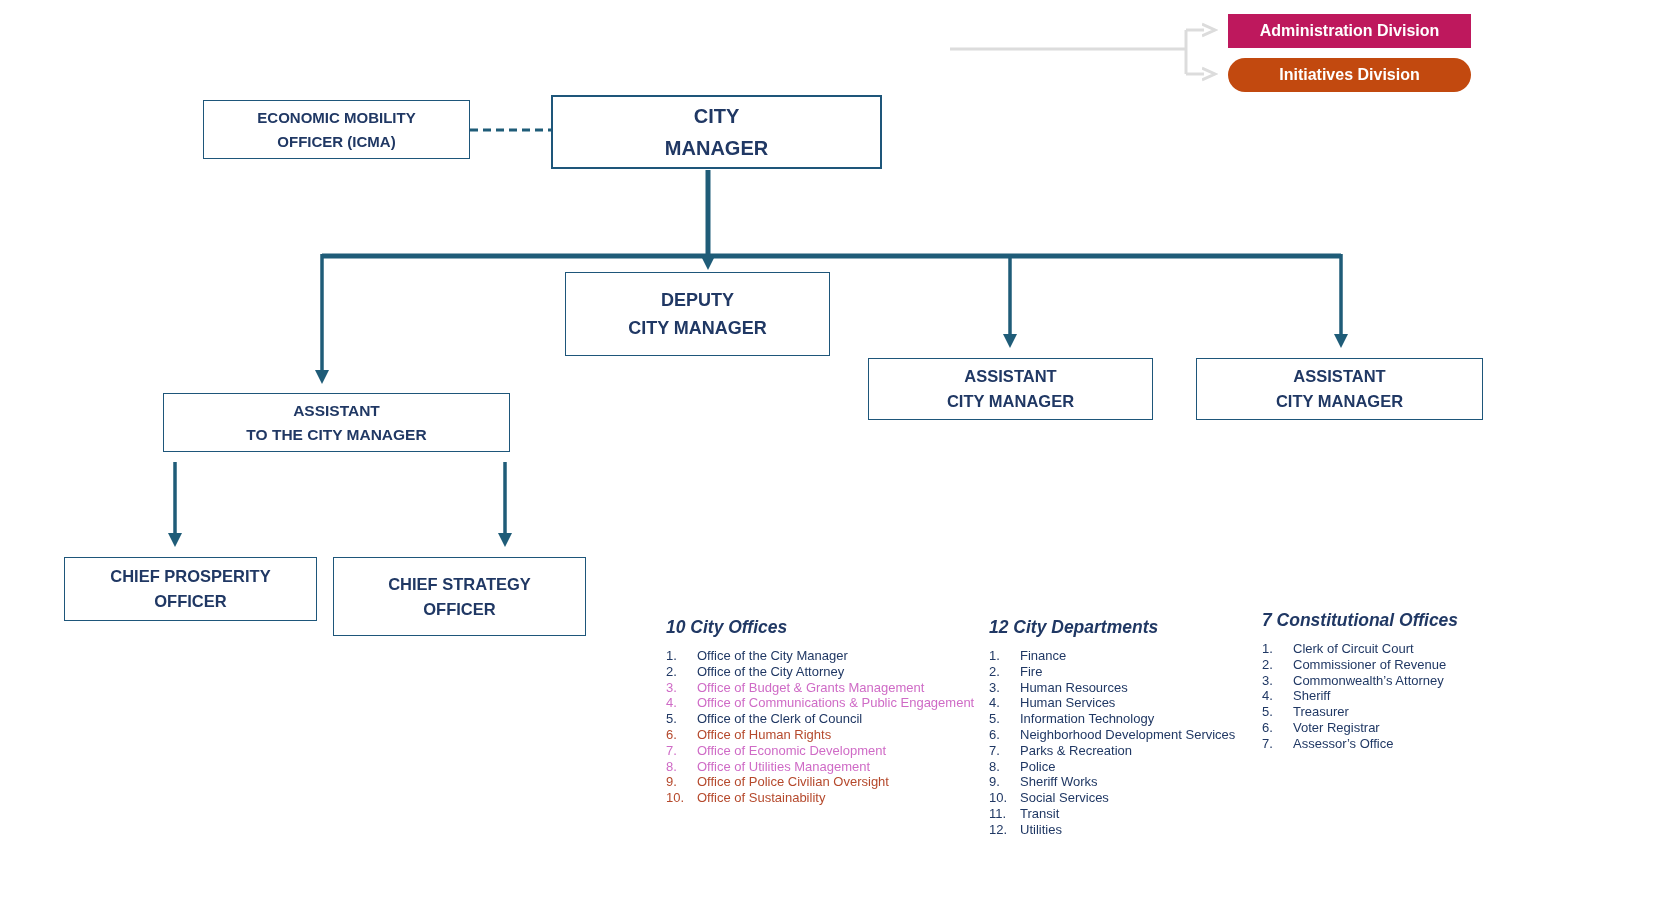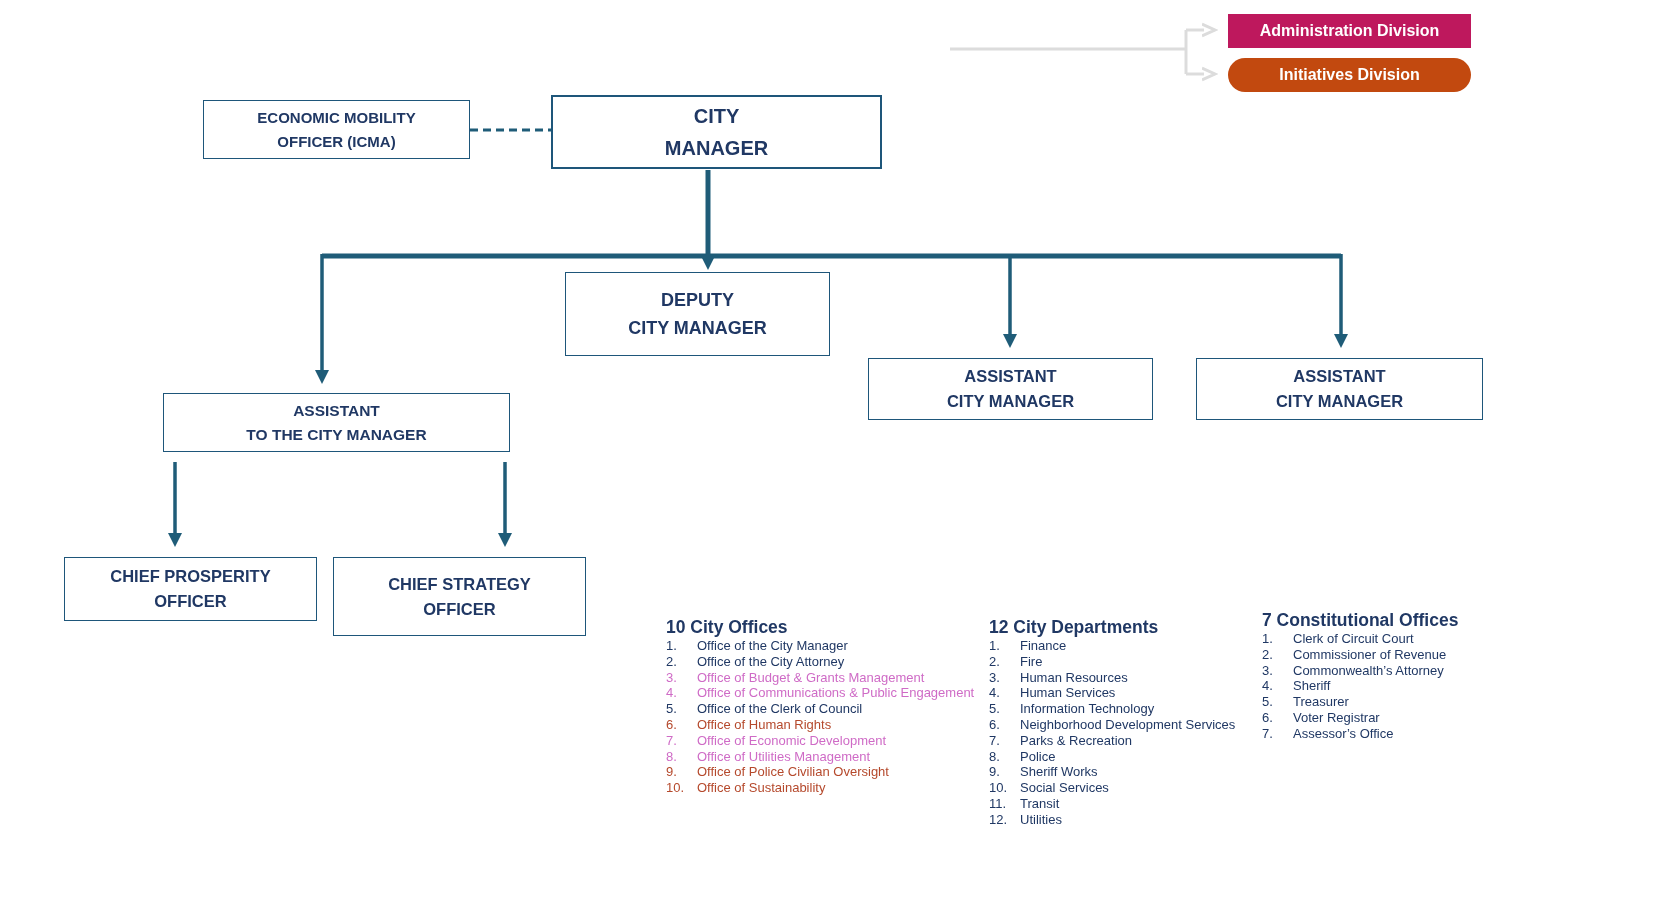--- a/index.html
+++ b/index.html
@@ -58,22 +58,23 @@
   .box-cpo  { left: 64px;   top: 557px; width: 253px; height: 64px; font-size: 16.5px; line-height: 25px; }
   .box-cso  { left: 333px;  top: 557px; width: 253px; height: 79px; font-size: 16.5px; line-height: 25px; }
   .list-col {
     position: absolute;
     color: var(--navy, #203864);
   }
   .list-col h3 {
     font-size: 17.5px;
     font-weight: bold;
     line-height: 20px;
-    margin-bottom: 1px;
+    margin-bottom: 11px;
     color: var(--navy, #203864);
+    font-style: italic;
   }
   .col-offices     { left: 666px;  top: 617px; width: 320px; }
   .col-departments { left: 989px;  top: 617px; width: 265px; }
   .col-constit     { left: 1262px; top: 610px; width: 240px; }
   .list-row {
     display: flex;
     font-size: 13px;
     line-height: 15.8px;
     white-space: nowrap;
   }

